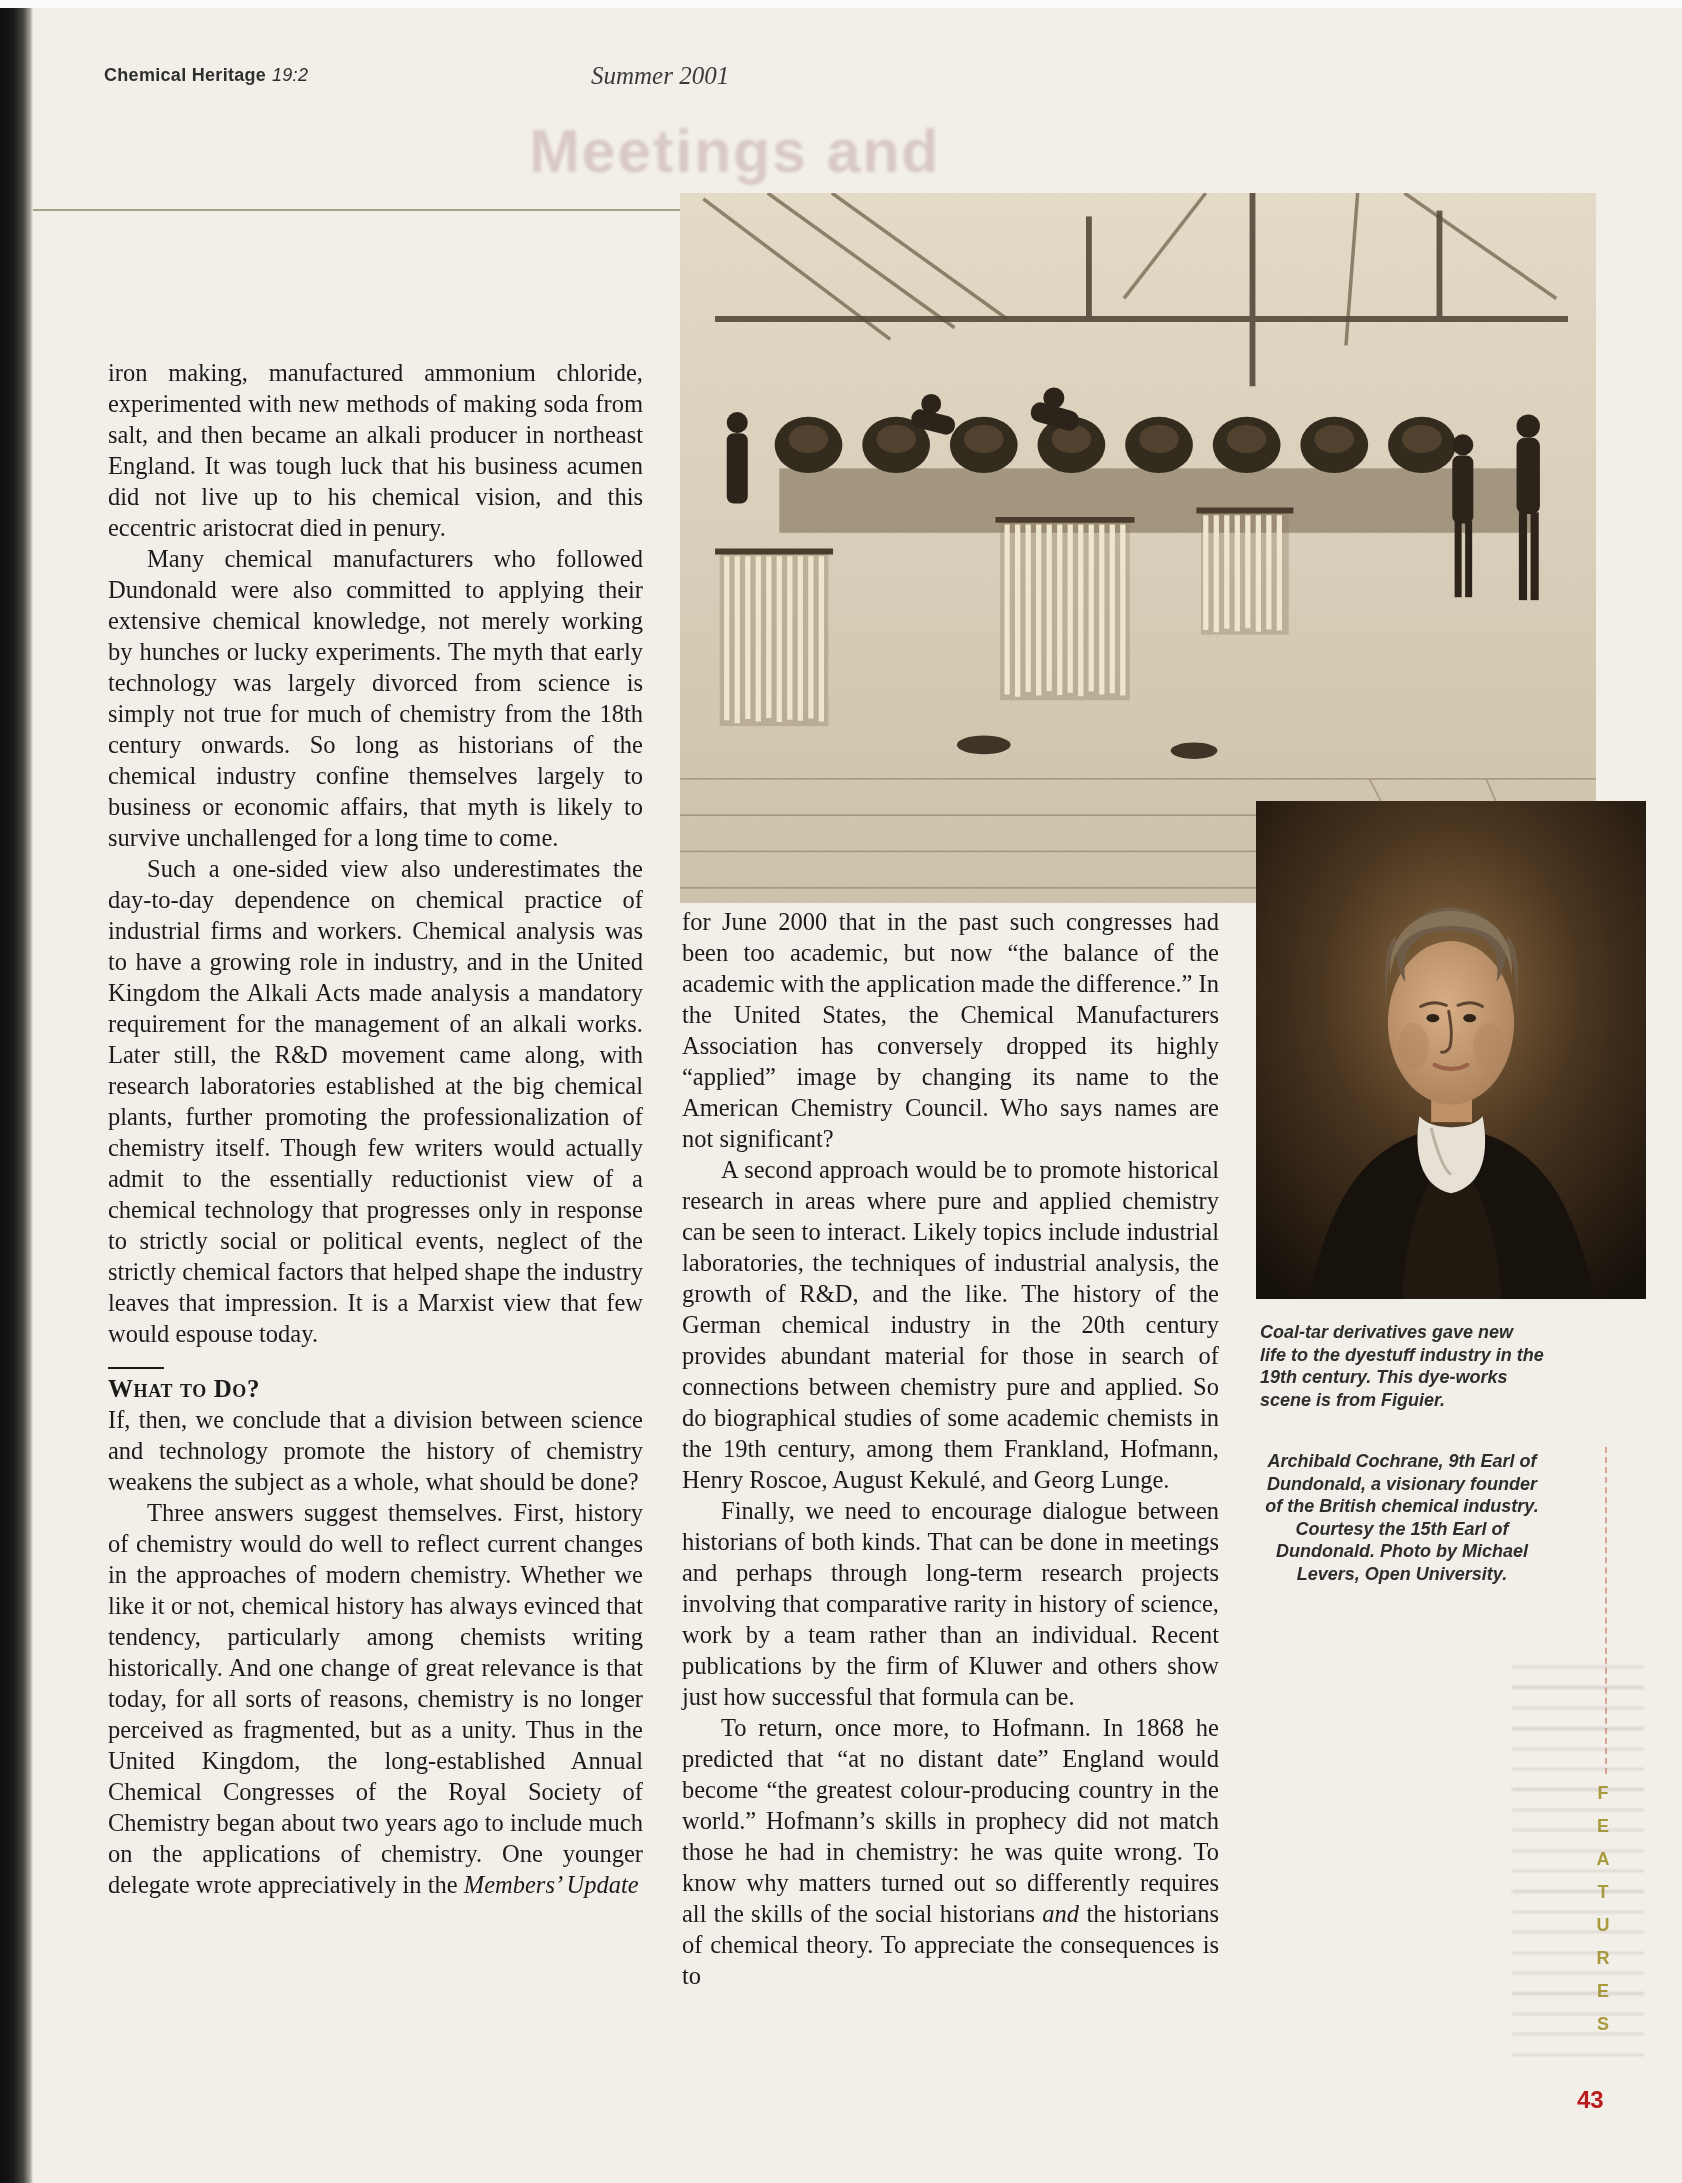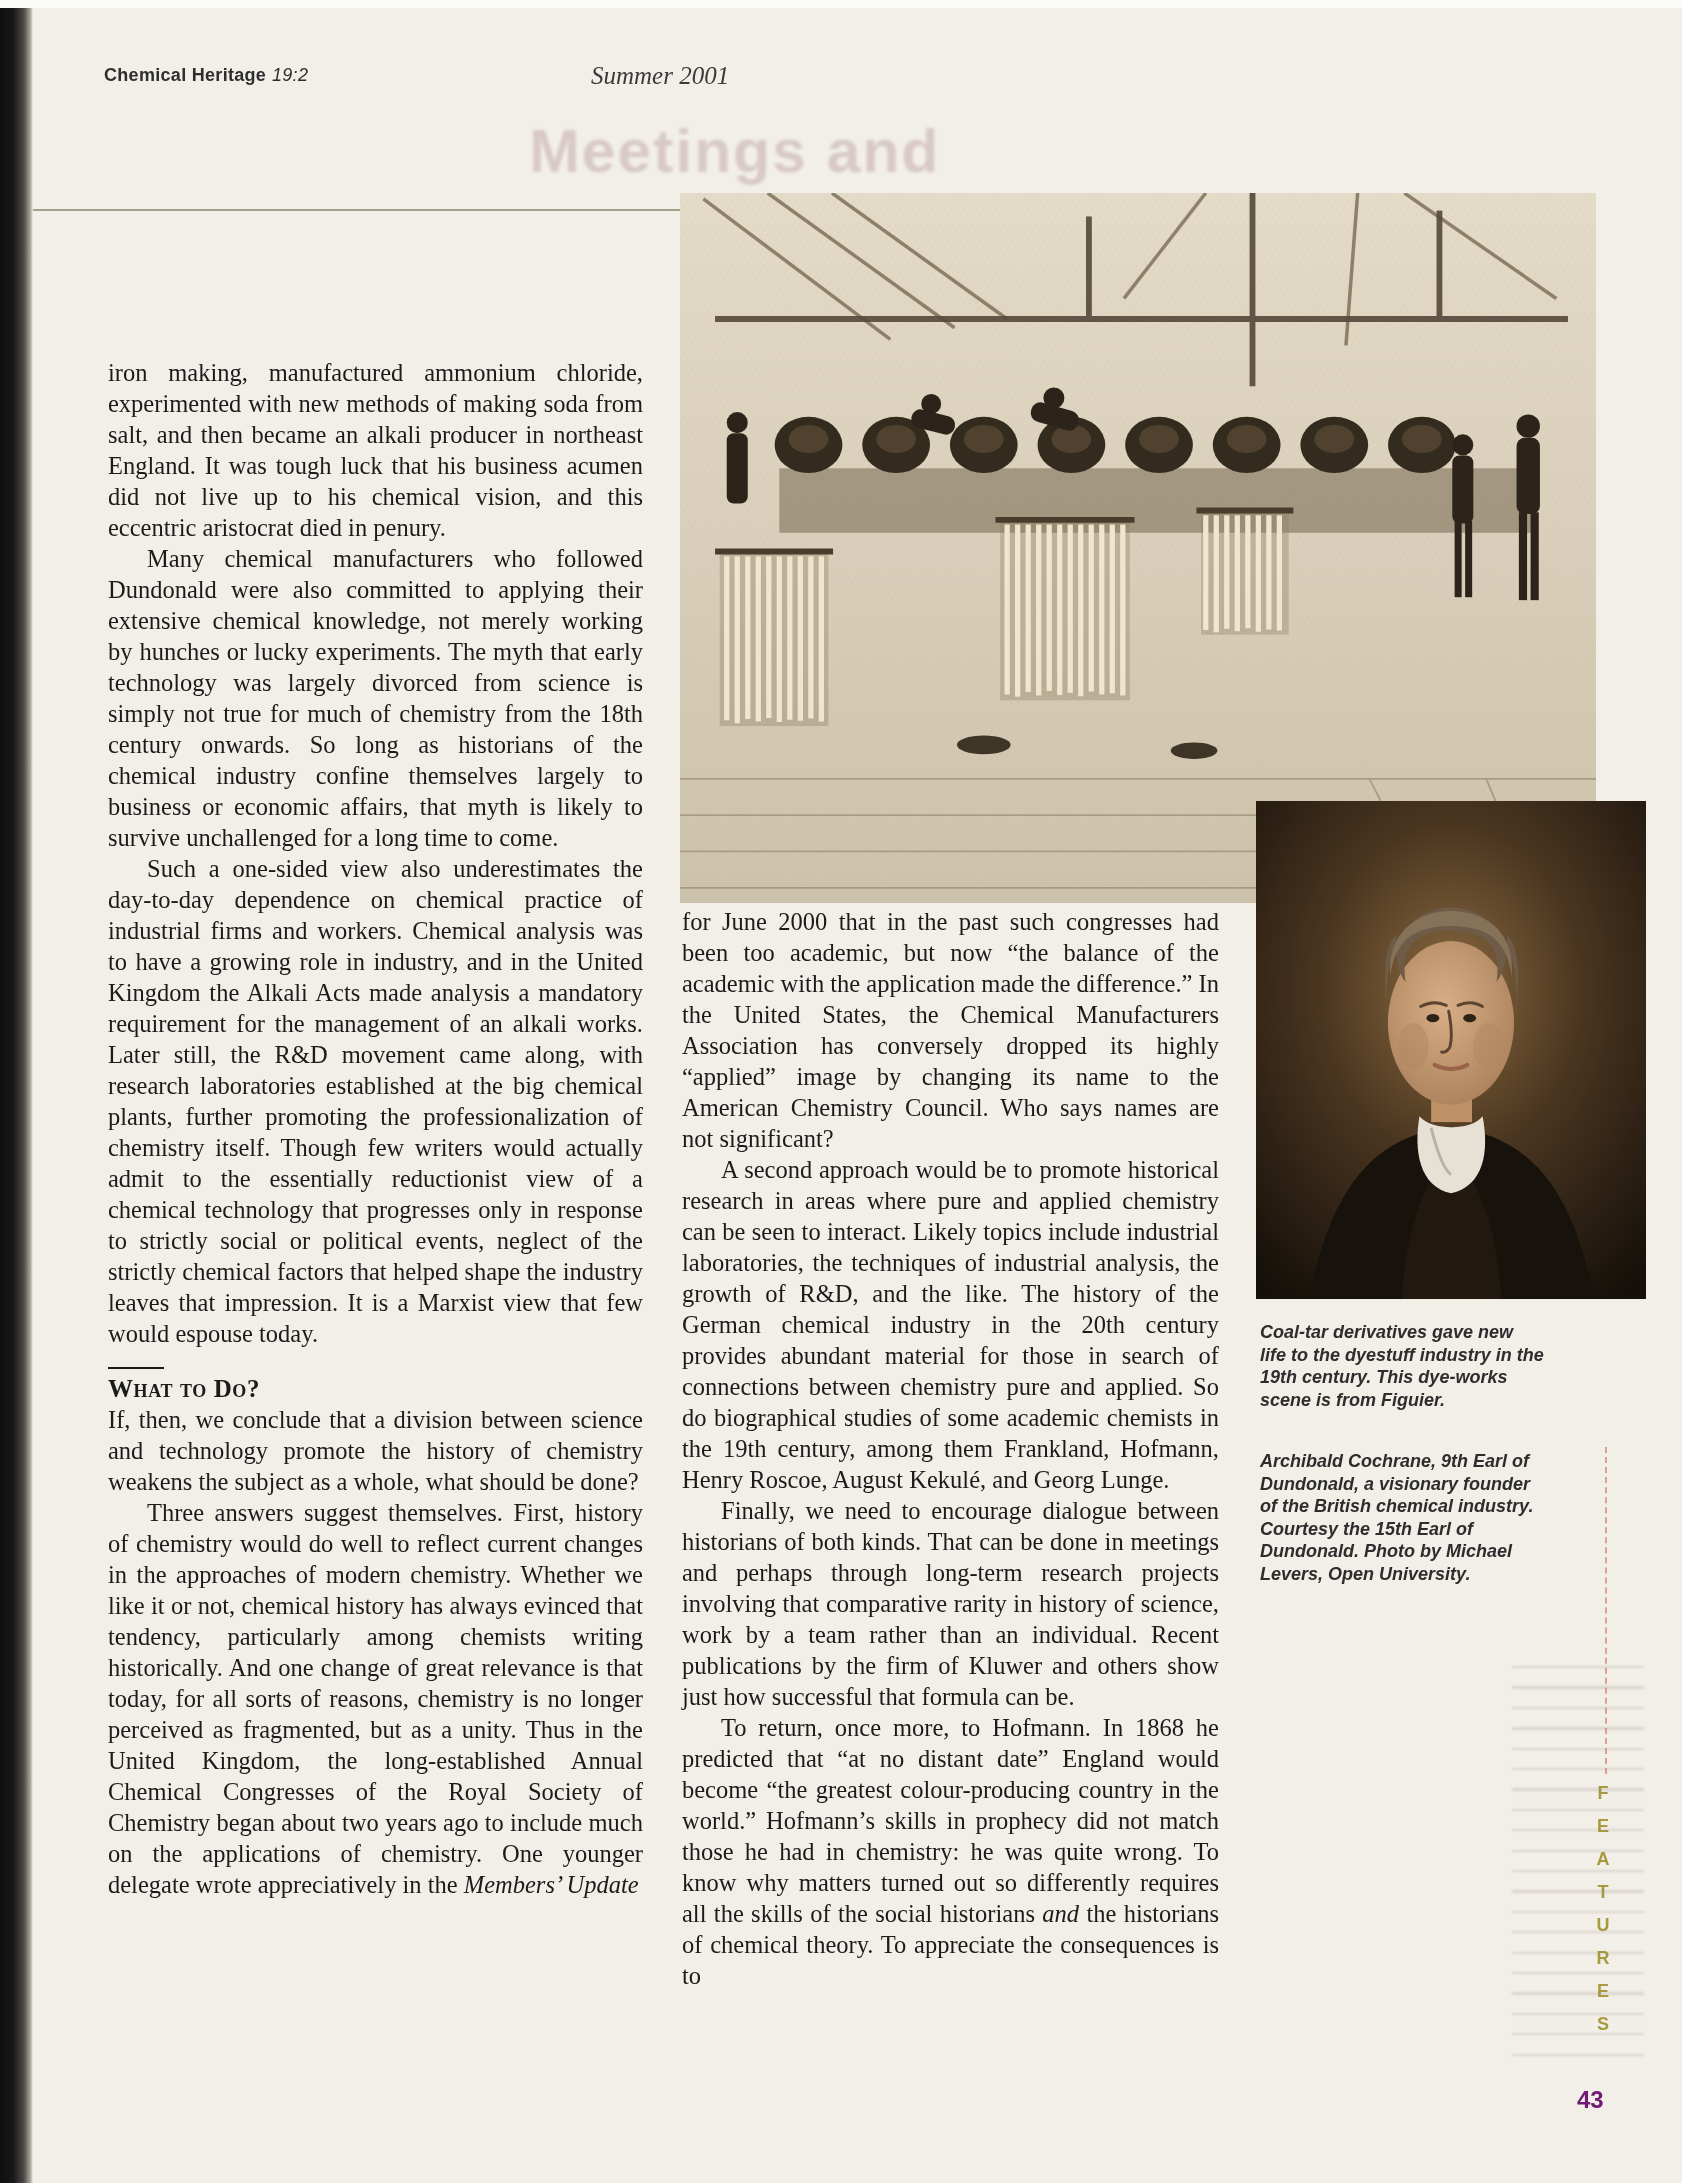--- a/index.html
+++ b/index.html
@@ -25,40 +25,40 @@
   .top-rule { position:absolute; left:33px; top:209px; width:647px; height:2.3px; background:#9fa687; }
 
   .engraving { position:absolute; left:680px; top:193px; width:916px; height:710px; margin:0; z-index:1; }
   .engraving svg, .portrait svg { display:block; width:100%; height:100%; }
   .portrait { position:absolute; left:1256px; top:801px; width:390px; height:498px; margin:0; z-index:2; }
 
   .caption { position:absolute; left:1260px; width:284px;
              font-family:"Liberation Sans","DejaVu Sans",sans-serif;
              font-weight:bold; font-style:italic; font-size:18px; line-height:1.25; color:#2d2d2d; }
   .caption-1 { top:1321px; }
-  .caption-2 { top:1450px; }
+  .caption-2 { top:1450px;text-align:center; }
 
   .col { position:absolute; font-size:24.5px; line-height:31px; color:#1b1b1b; text-align:justify; }
   .col1 { left:108px; top:357px; width:535px; }
   .col2 { left:682px; top:906px; width:537px; }
   .para { margin:0; }
   .indent { text-indent:39px; }
   .heading-rule { width:56px; border-top:2.3px solid #1a1a1a; margin:17.5px 0 4.7px 0; }
   .section-heading { margin:0; font-size:25px; line-height:31px; font-weight:700;
                      font-variant:small-caps; letter-spacing:0.6px; }
 
   .red-dashes { position:absolute; left:1605px; top:1447px; height:327px; width:0;
                 border-left:2.9px dashed rgba(198,96,78,.55); }
   .features-label { position:absolute; left:1592px; top:1783px;
                     writing-mode:vertical-rl; text-orientation:upright;
                     font-family:"Liberation Sans","DejaVu Sans",sans-serif; font-weight:bold;
                     font-size:18px; letter-spacing:13px; color:#a89b3d; }
   .page-number { position:absolute; left:1577px; top:2086px;
                  font-family:"Liberation Sans","DejaVu Sans",sans-serif;
-                 font-weight:bold; font-size:24px; color:#701a75; }
+                 font-weight:bold; font-size:24px; color:#b91c1c; }
 
   .ghost-lines { position:absolute; left:1512px; top:1666px; width:132px; height:403px;
                  background:repeating-linear-gradient(180deg, rgba(140,115,115,.22) 0 2.3px, transparent 2.3px 20.4px);
                  filter:blur(1.2px); }
 </style>
 </head>
 <body>
 
 <div class="page">
 

